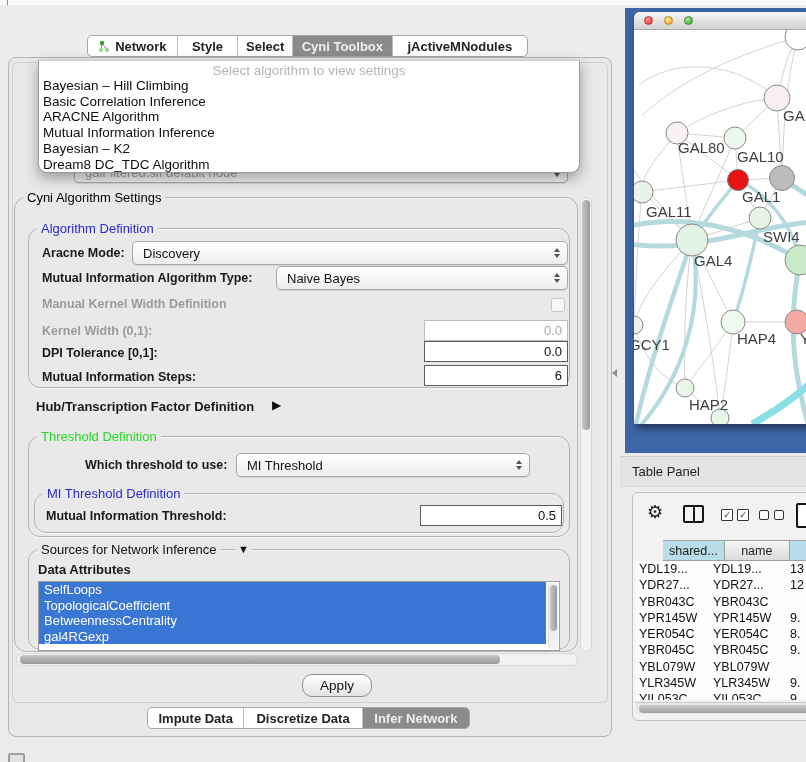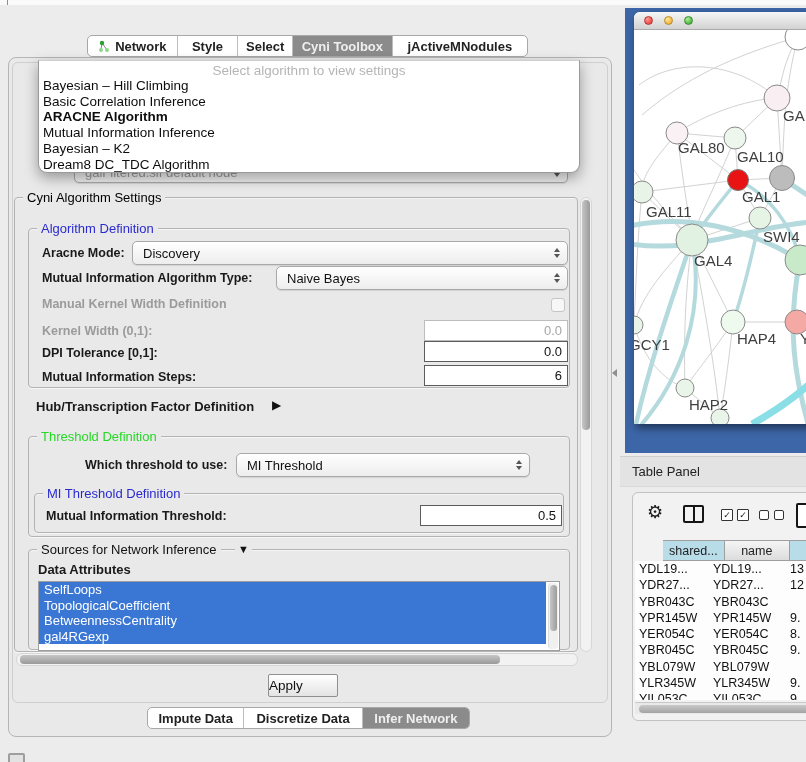--- a/index.html
+++ b/index.html
@@ -22,31 +22,31 @@
 
   
   .outer-panel { left:8px; top:57px; width:604px; height:680px; border:1px solid #b5b5b5; border-radius:8px; background:#e9e9e9; }
   .inner-panel { left:12px; top:62px; width:596px; height:641px; border:1px solid #cfcfcf; border-radius:6px; background:#e9e9e9; }
 
   
   .dropdown { left:38px; top:60px; width:542px; height:113px; background:#ffffff; border:1px solid #9a9a9a; border-top-color:#cfcfcf; border-radius:0 0 9px 9px; box-shadow:0 5px 14px rgba(0,0,0,0.35); z-index:50;padding-left:20px; }
   .dd-placeholder { position:absolute; left:0; top:2px; width:100%; text-align:center; font-size:13.5px; color:#b5b5b5; }
   .dd-items { position:absolute; left:4px; top:17px; right:4px; }
   .dd-item { font-size:13.5px; color:#0d0d0d; line-height:15.7px; white-space:nowrap; }
-  .dd-item.sel { font-weight:bold; }
+  .dd-item.sel { font-weight:normal; }
 
   
   .combo { background:linear-gradient(#ffffff,#ededed); border:1px solid #a9a9a9; border-radius:5px; font-size:13px; color:#111; display:flex; align-items:center; padding-left:10px; box-shadow:0 1px 1px rgba(0,0,0,0.10); }
   .combo .val { white-space:nowrap; overflow:hidden; }
   .spin { position:absolute; right:7px; top:50%; transform:translateY(-50%); display:flex; flex-direction:column; gap:2px; }
   .tri-up { width:0; height:0; border-left:3.5px solid transparent; border-right:3.5px solid transparent; border-bottom:4.5px solid #555; }
   .tri-dn { width:0; height:0; border-left:3.5px solid transparent; border-right:3.5px solid transparent; border-top:4.5px solid #555; }
 
   
-  .fset { border:1px solid #b3b3b3; border-radius:4px; box-shadow:inset 0 1px 0 rgba(255,255,255,0.55), 0 1px 0 rgba(255,255,255,0.6); }
+  .fset { border:1px solid #b3b3b3; border-radius:12px; box-shadow:inset 0 1px 0 rgba(255,255,255,0.55), 0 1px 0 rgba(255,255,255,0.6); }
   .legend { position:absolute; top:-8px; left:8px; background:#e9e9e9; padding:0 4px; font-size:13px; line-height:15px; white-space:nowrap; }
   .legend.blue { color:#2a2ad0; }
   .legend.green { color:#27d827; }
 
   .blabel { font-size:12.5px; font-weight:bold; color:#1a1a1a; white-space:nowrap; }
   .blabel.off { color:#9b9b9b; }
 
   .tfield { background:#fff; border:1px solid #5c5c5c; font-size:13px; color:#111; display:flex; align-items:center; justify-content:flex-end; padding:0 5px; }
   .tfield.off { border-color:#bdbdbd; color:#a6a6a6; }
 
@@ -57,21 +57,21 @@
   .litem { height:15.6px; line-height:15.6px; font-size:13px; color:#fff; background:#3a76d3; padding-left:5px; width:507px; white-space:nowrap; }
   .list-vscroll { position:absolute; right:1px; top:1px; width:10px; bottom:1px; background:#f0f0f0; border-left:1px solid #dcdcdc; border-radius:4px; }
   .list-vthumb { position:absolute; left:1px; top:2px; width:7px; height:46px; background:linear-gradient(90deg,#c6c6c6,#9c9c9c); border-radius:4px; }
 
   
   .sb-track-v { background:#f2f2f2; border:1px solid #d6d6d6; border-radius:6px; }
   .sb-thumb-v { position:absolute; left:1px; width:8px; background:linear-gradient(90deg,#c6c6c6,#9a9a9a); border-radius:4px; }
   .sb-track-h { background:#f2f2f2; border:1px solid #d6d6d6; border-radius:6px; }
   .sb-thumb-h { position:absolute; top:1px; height:9px; background:linear-gradient(#c6c6c6,#9a9a9a); border-radius:4px; }
 
-  .apply-btn { display:flex; align-items:center; justify-content:flex-start; background:linear-gradient(#ffffff,#e3e3e3); border:1px solid #8f8f8f; border-radius:2px; font-size:13.5px; color:#111; }
+  .apply-btn { display:flex; align-items:center; justify-content:center; background:linear-gradient(#ffffff,#e3e3e3); border:1px solid #8f8f8f; border-radius:10px; font-size:13.5px; color:#111;margin-left:34px; }
 
   
   .net-frame { left:625px; top:8px; width:181px; height:445px; background:#3d66a8; overflow:hidden; }
   .mac-window { position:absolute; left:9px; top:4px; width:178px; height:412px; background:#fff; border-radius:6px 0 0 0; box-shadow:2px 4px 9px rgba(0,0,0,0.5); }
   .mac-titlebar { position:absolute; left:0; top:0; width:100%; height:18px; background:linear-gradient(#f6f6f6,#d2d2d2); border-bottom:1px solid #aaa; border-radius:6px 0 0 0; }
   .light { position:absolute; top:4px; width:9px; height:9px; border-radius:50%; }
   .light.red { left:10px; background:radial-gradient(circle at 35% 30%, #ff9a94, #ee4b47 70%); border:0.5px solid #b5342f; }
   .light.yellow { left:30px; background:radial-gradient(circle at 35% 30%, #ffe69a, #f2b63c 70%); border:0.5px solid #ba8a20; }
   .light.green { left:50px; background:radial-gradient(circle at 35% 30%, #b4eb9e, #4db943 70%); border:0.5px solid #3a8c2e; }
   .net-canvas { position:absolute; left:0; top:18px; width:178px; height:394px; background:#fff; overflow:hidden; }

